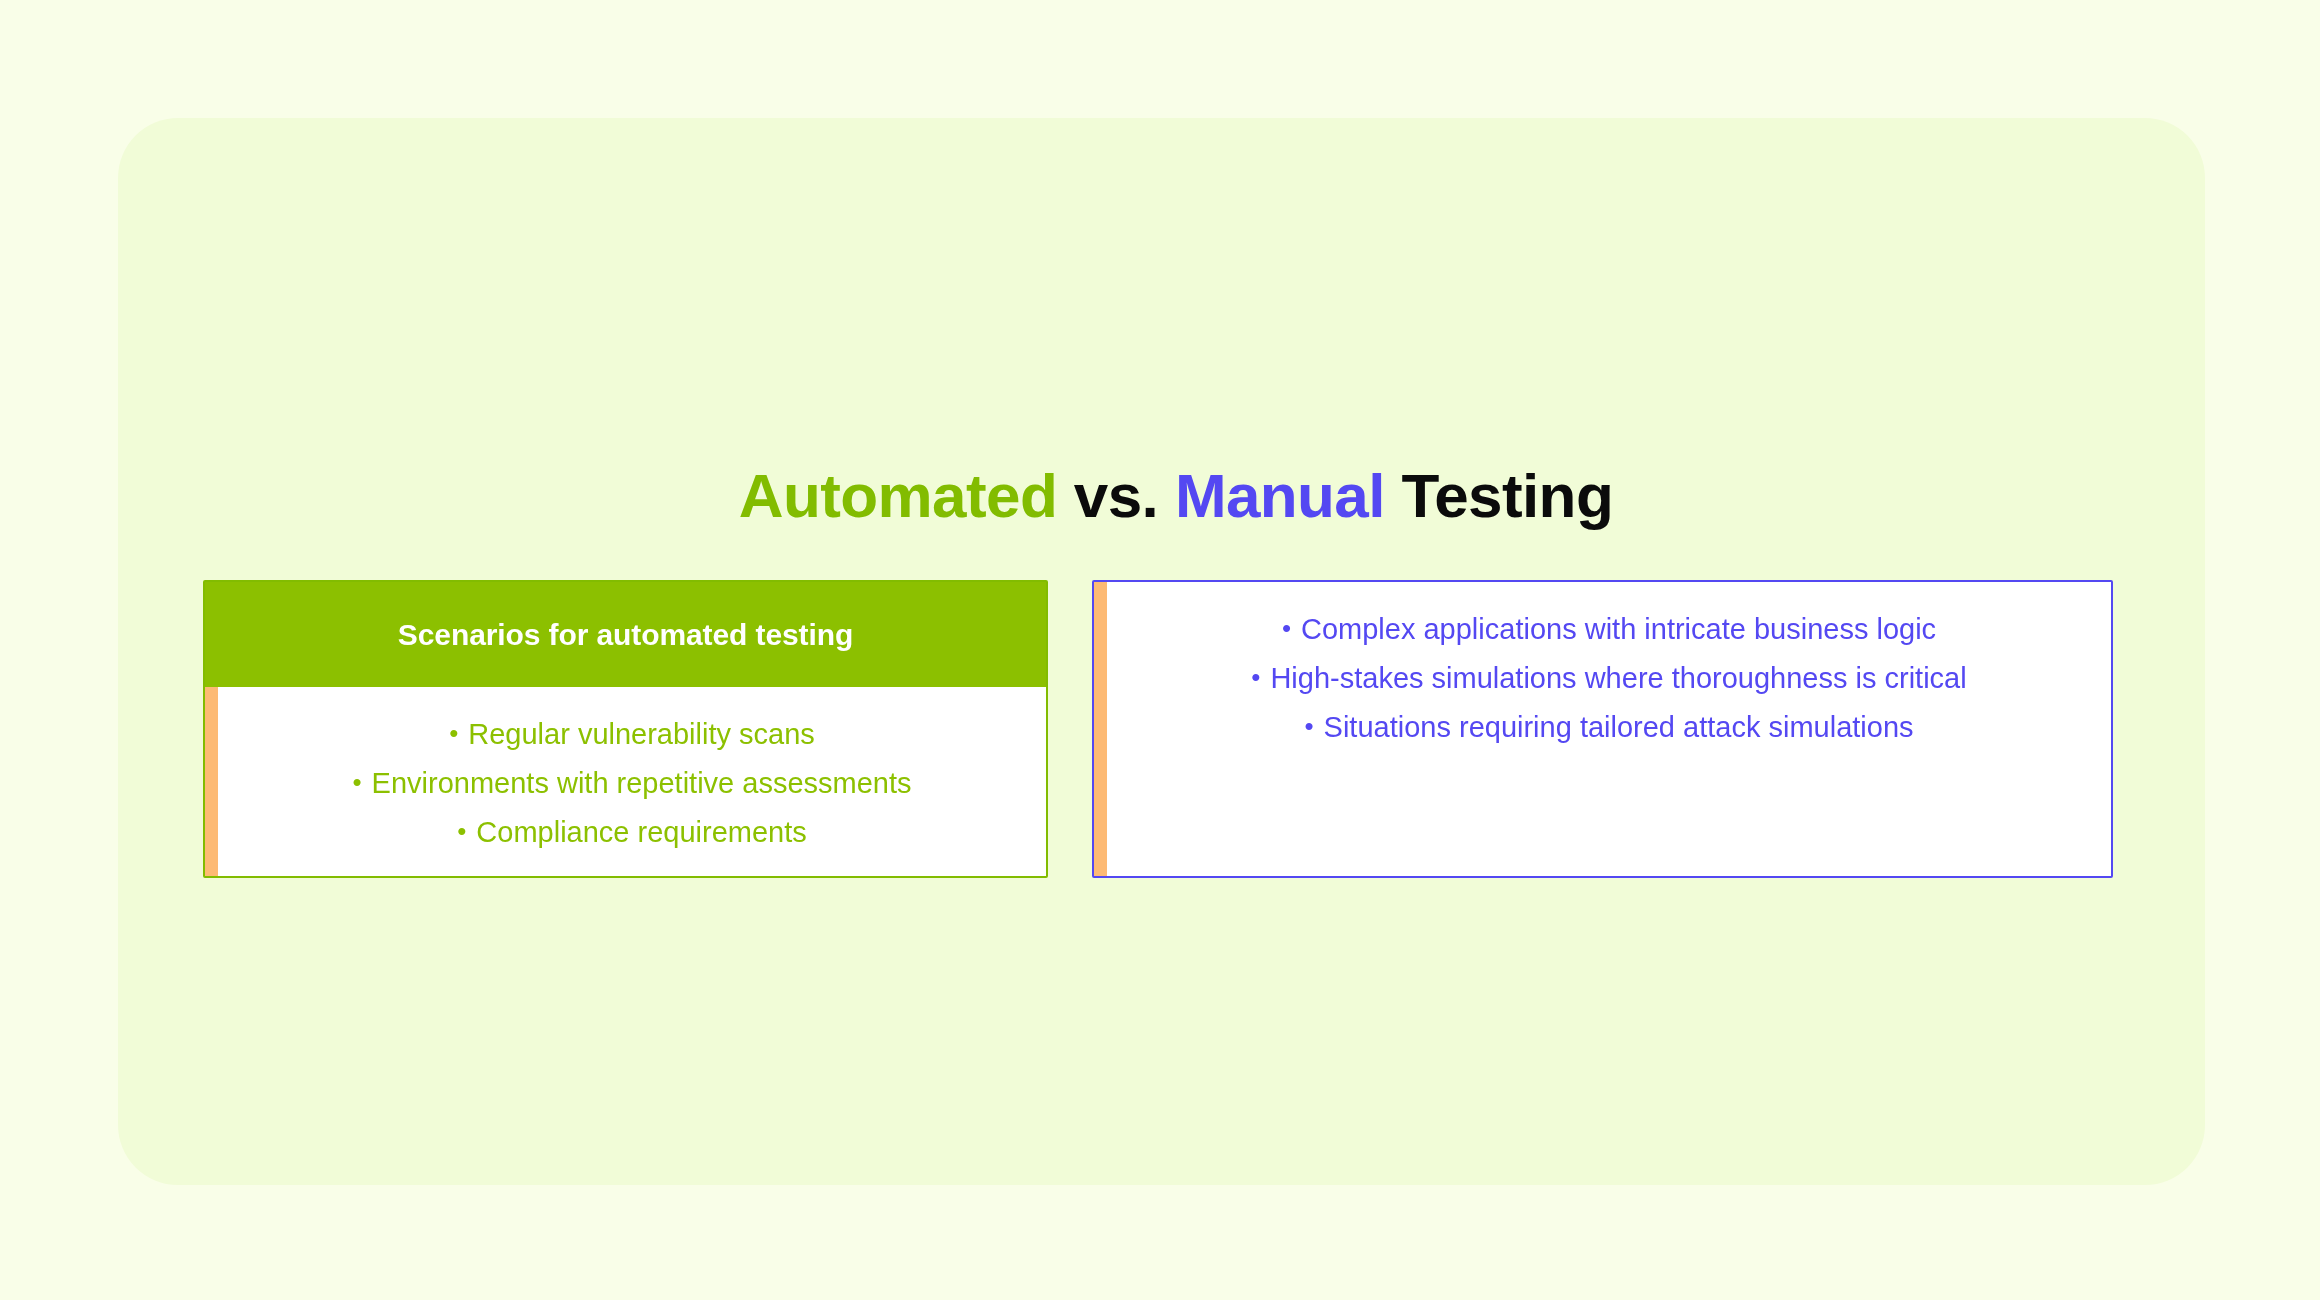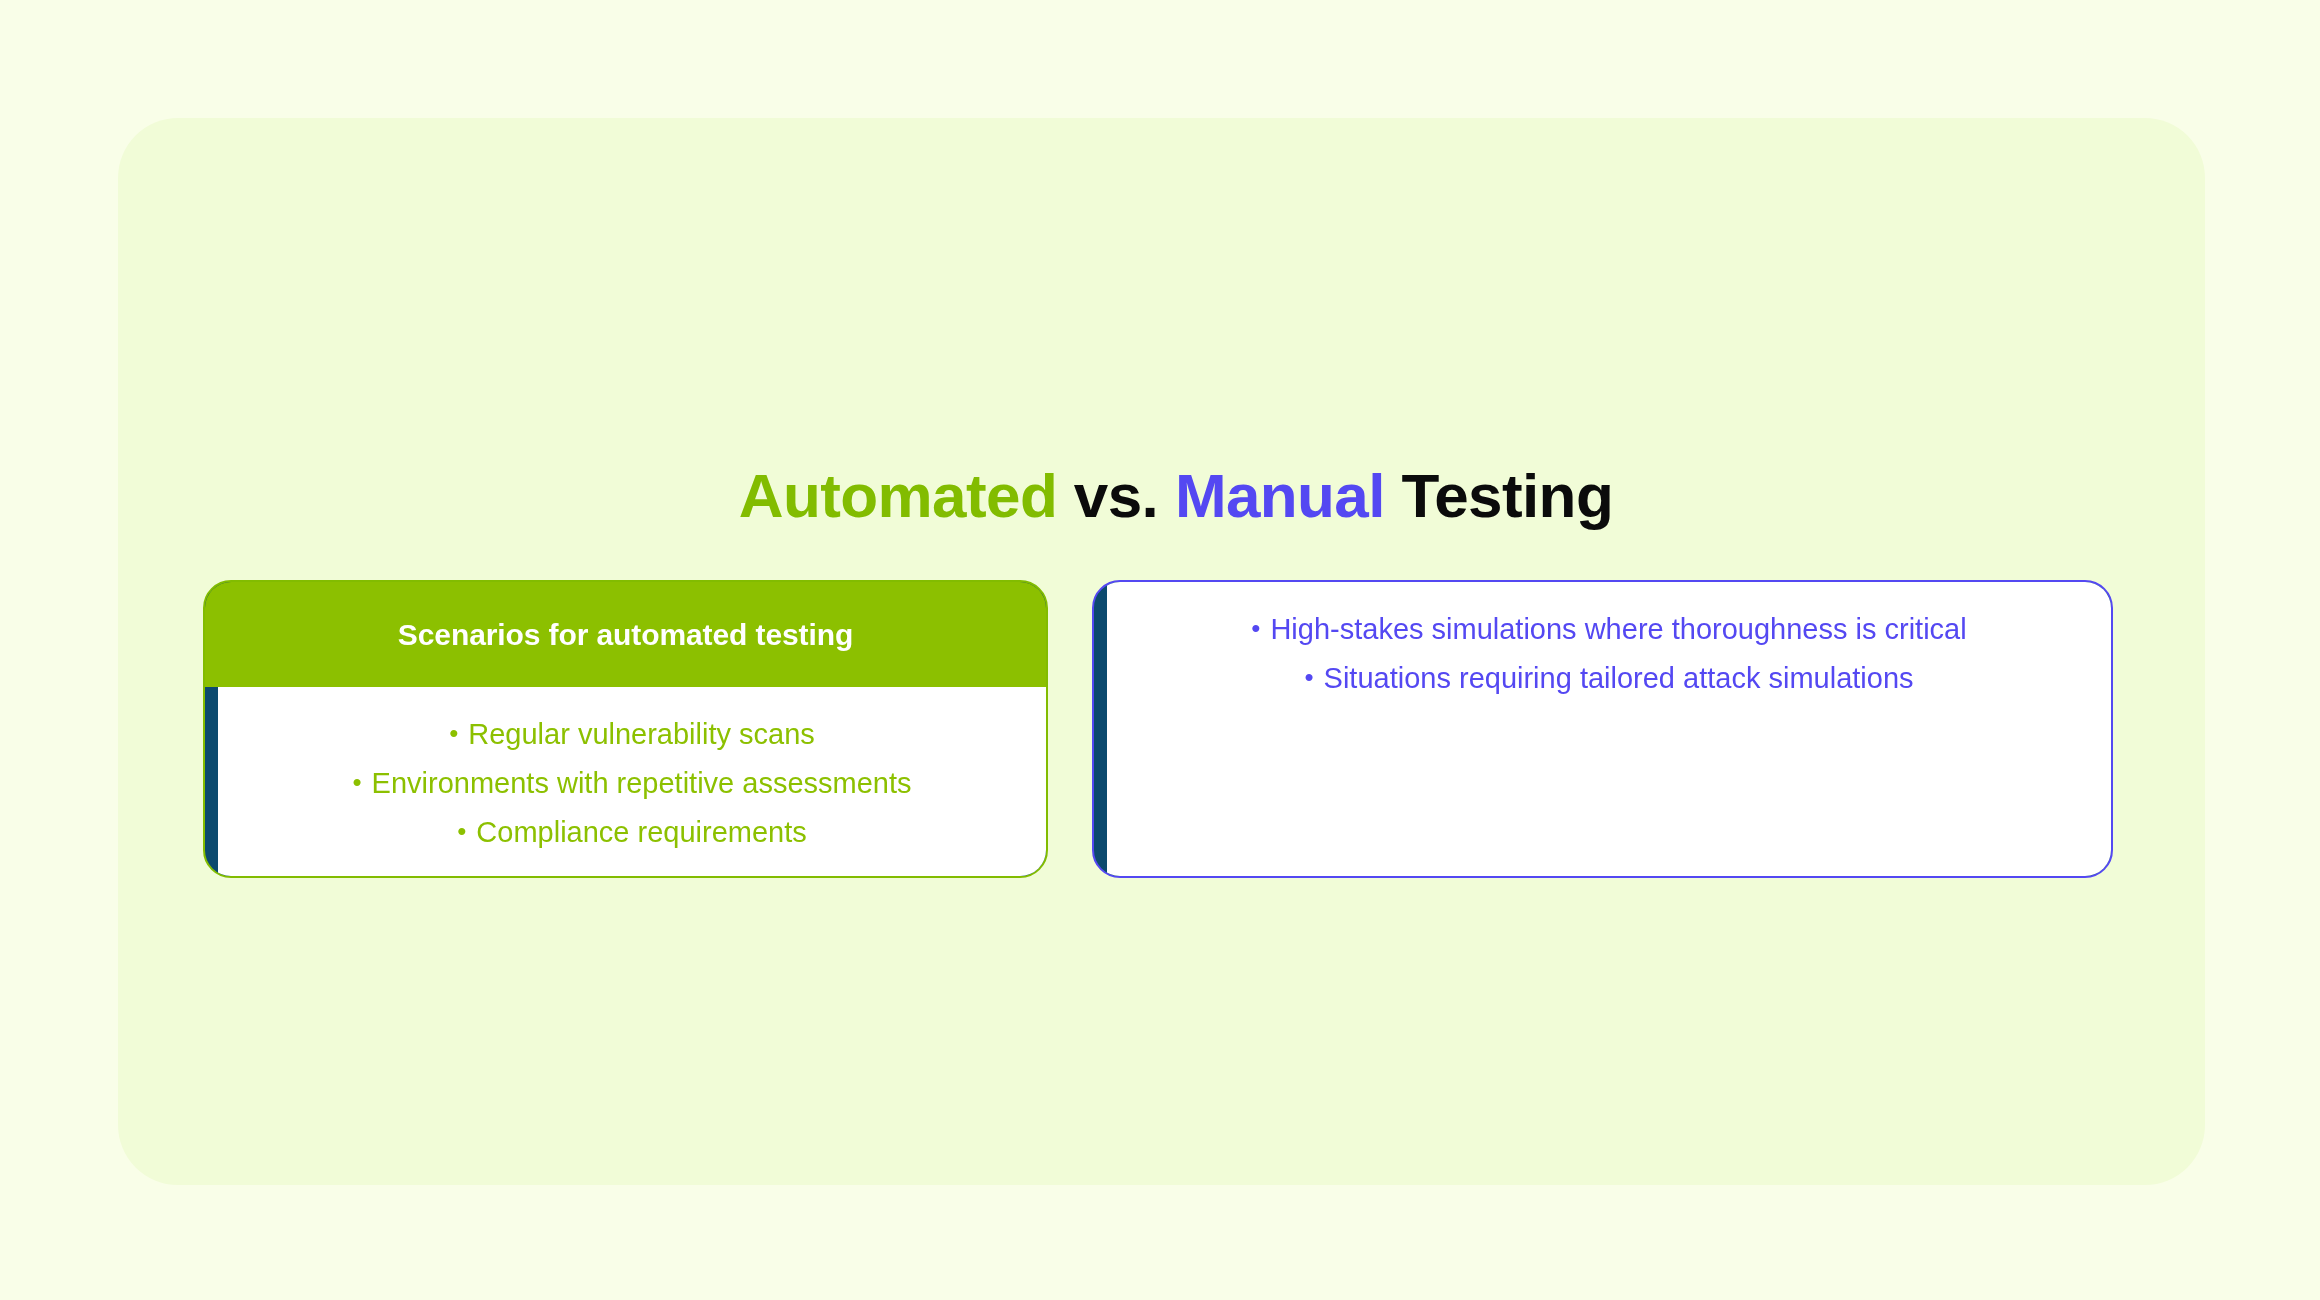--- a/index.html
+++ b/index.html
@@ -60,22 +60,22 @@
     top: 580px;
     width: 1910px;
     height: 298px;
     display: flex;
     justify-content: space-between;
     align-items: stretch;
   }
 
   .card {
     box-sizing: border-box;
-    border-radius: 28px;
-    background: #0c4a6e;
+    border-radius: 2px;
+    background: #fdba74;
     overflow: hidden;
     display: flex;
     flex-direction: column;
   }
   .card.green {
     width: 845px;
     border: 2px solid #82BC00;
   }
   .card.purple {
     width: 1021px;
@@ -156,20 +156,23 @@
             <span class="bullet-dot">•</span><span>Compliance requirements</span>
           </li>
         </ul>
       </div>
     </section>
 
     <section class="card purple">
       <div class="card-body">
         <ul class="bullet-list">
           <li class="bullet-item">
+            <span class="bullet-dot">•</span><span>Complex applications with intricate business logic</span>
+          </li>
+          <li class="bullet-item">
             <span class="bullet-dot">•</span><span>High-stakes simulations where thoroughness is critical</span>
           </li>
           <li class="bullet-item">
             <span class="bullet-dot">•</span><span>Situations requiring tailored attack simulations</span>
           </li>
         </ul>
       </div>
     </section>
 
   </div>

